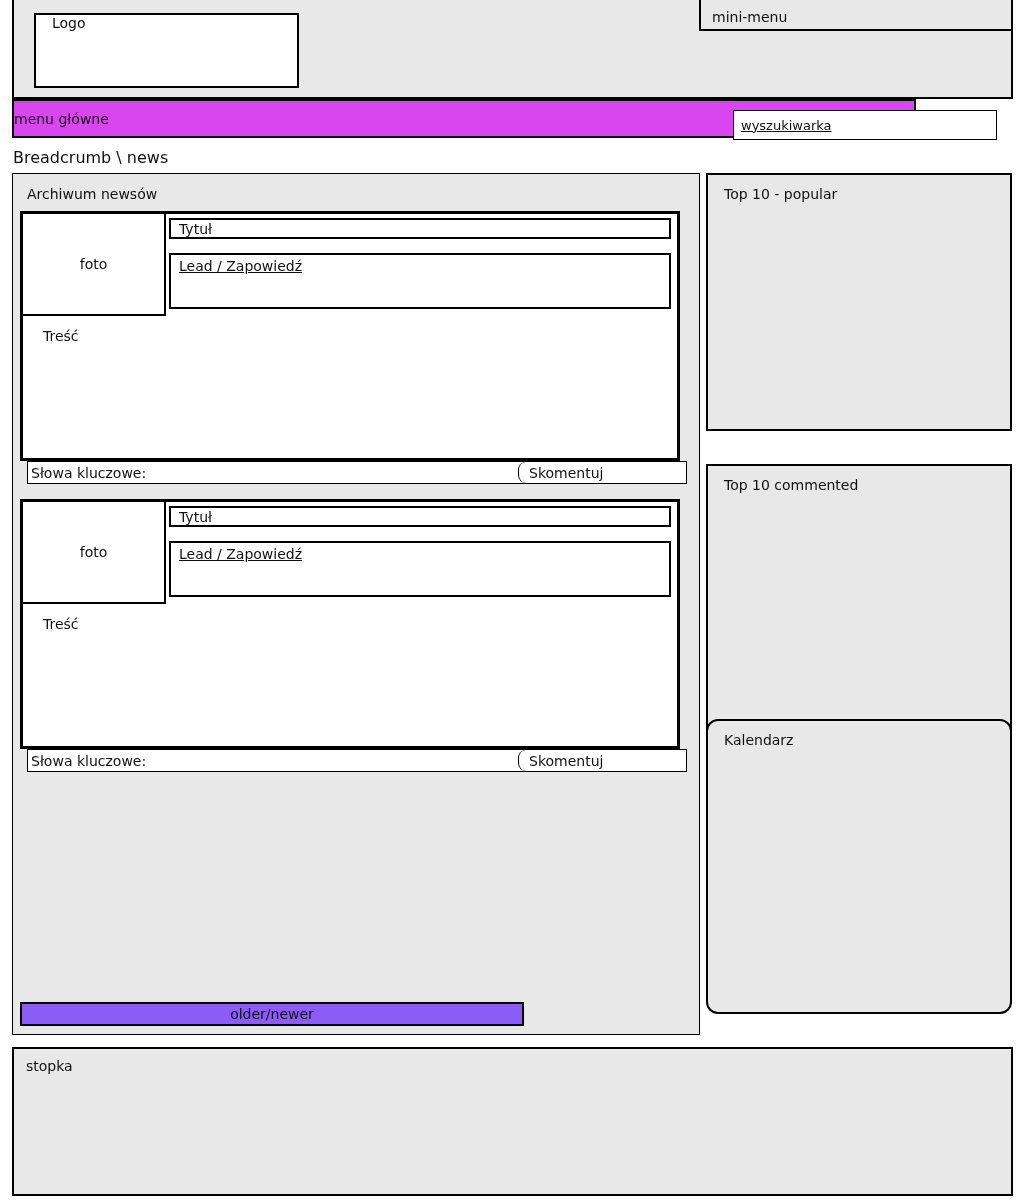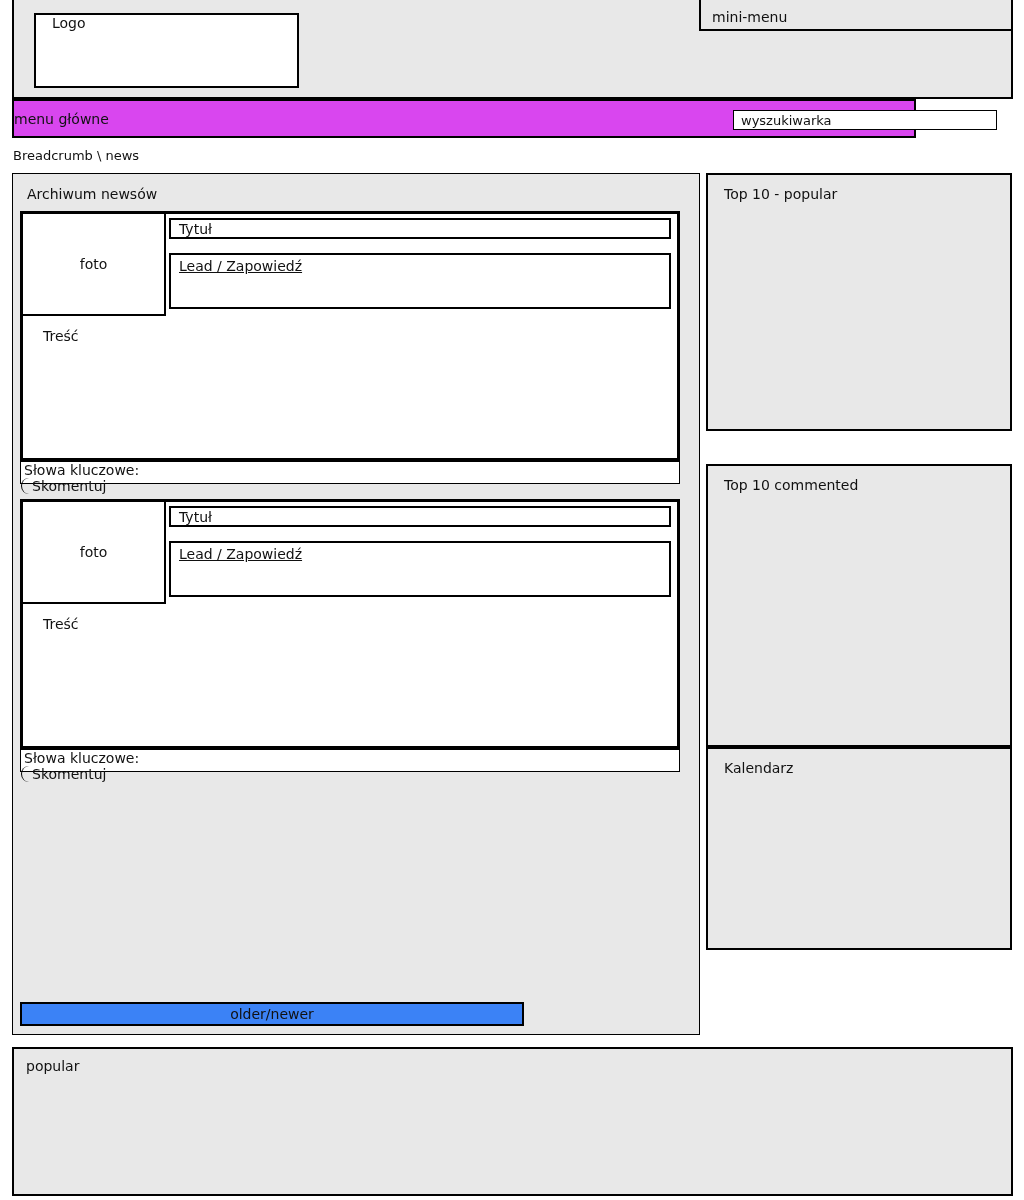--- a/index.html
+++ b/index.html
@@ -32,25 +32,25 @@
     left: 699px; top: -3px; width: 314px; height: 34px;
     border: 2px solid #000; background: #e8e8e8;
     display: flex; align-items: center; padding-left: 11px; padding-top: 5px;
   }
   #menu-bar {
     left: 12px; top: 97px; width: 904px; height: 41px;
     border: 2px solid #000; border-top-width: 4px; background: #d946ef;
     display: flex; align-items: center; 
   }
   #search-box {
-    left: 733px; top: 110px; width: 264px; height: 20px;
+    left: 733px; top: 110px; width: 264px; height: 30px;
     border: 1px solid #000; background: #ffffff;
-    display: flex; align-items: center; padding-left: 7px; font-size: 13px;
-  }
-  #breadcrumb { left: 13px; top: 148px; font-size: 13px; }
+    display: flex; align-items: center; padding-left: 7px; font-size: 13px; text-decoration: underline;
+  }
+  #breadcrumb { left: 13px; top: 148px; font-size: 16px; }
 
   
   #main-panel {
     left: 12px; top: 173px; width: 688px; height: 862px;
     border: 1px solid #000; background: #e8e8e8;
   }
   #panel-title { left: 14px; top: 12px; }
 
   .article-card {
     left: 7px; width: 660px; height: 250px;
@@ -71,48 +71,47 @@
   }
   .lead-field {
     left: 146px; top: 39px; width: 502px; height: 56px;
     border: 2px solid #000; background: #ffffff;
     padding: 3px 0 0 8px;
     text-decoration: underline;
   }
   .content-label { left: 8px; top: 114px; margin-left: 12px; }
 
   .keywords-bar {
-    left: 7px; width: 660px; height: 23px;
+    left: 14px; width: 660px; height: 23px;
     border: 1px solid #000; background: #ffffff;
     display: flex;
-    flex-direction: column;
   }
   #keywords-1 { top: 287px; }
   #keywords-2 { top: 575px; }
   .keywords-cell { flex: 1; display: flex; align-items: center; padding-left: 3px; }
   .comment-cell {
     width: 157px; border-left: 1px solid #000;
     display: flex; align-items: center; padding-left: 10px; cursor: pointer; border-radius: 8px;
   }
 
   #pagination {
     left: 7px; top: 828px; width: 504px; height: 24px;
-    border: 2px solid #000; background: #3b82f6;
+    border: 2px solid #000; background: #8b5cf6;
     display: flex; align-items: center; justify-content: center; cursor: pointer;
   }
 
   
   .side-box {
     left: 706px; width: 306px;
     border: 2px solid #000; background: #e8e8e8;
     padding: 11px 0 0 16px;
   }
   #side-popular   { top: 173px; height: 258px; }
   #side-commented { top: 445px; height: 283px; margin-top: 19px; }
-  #side-calendar  { top: 747px; height: 203px; }
+  #side-calendar  { top: 719px; height: 295px; border-radius: 12px; }
 
   
   #footer {
     left: 12px; top: 1047px; width: 1001px; height: 149px;
     border: 2px solid #000; background: #e8e8e8;
     padding: 9px 0 0 12px;
   }
 </style>
 </head>
 <body>
@@ -189,14 +188,14 @@
   <span>Top 10 - popular</span>
 </div>
 <div class="abs side-box" id="side-commented">
   <span>Top 10 commented</span>
 </div>
 <div class="abs side-box" id="side-calendar">
   <span>Kalendarz</span>
 </div>
 
 <div class="abs" id="footer">
-  <span>popular</span>
+  <span>stopka</span>
 </div>
 
 </body></html>

